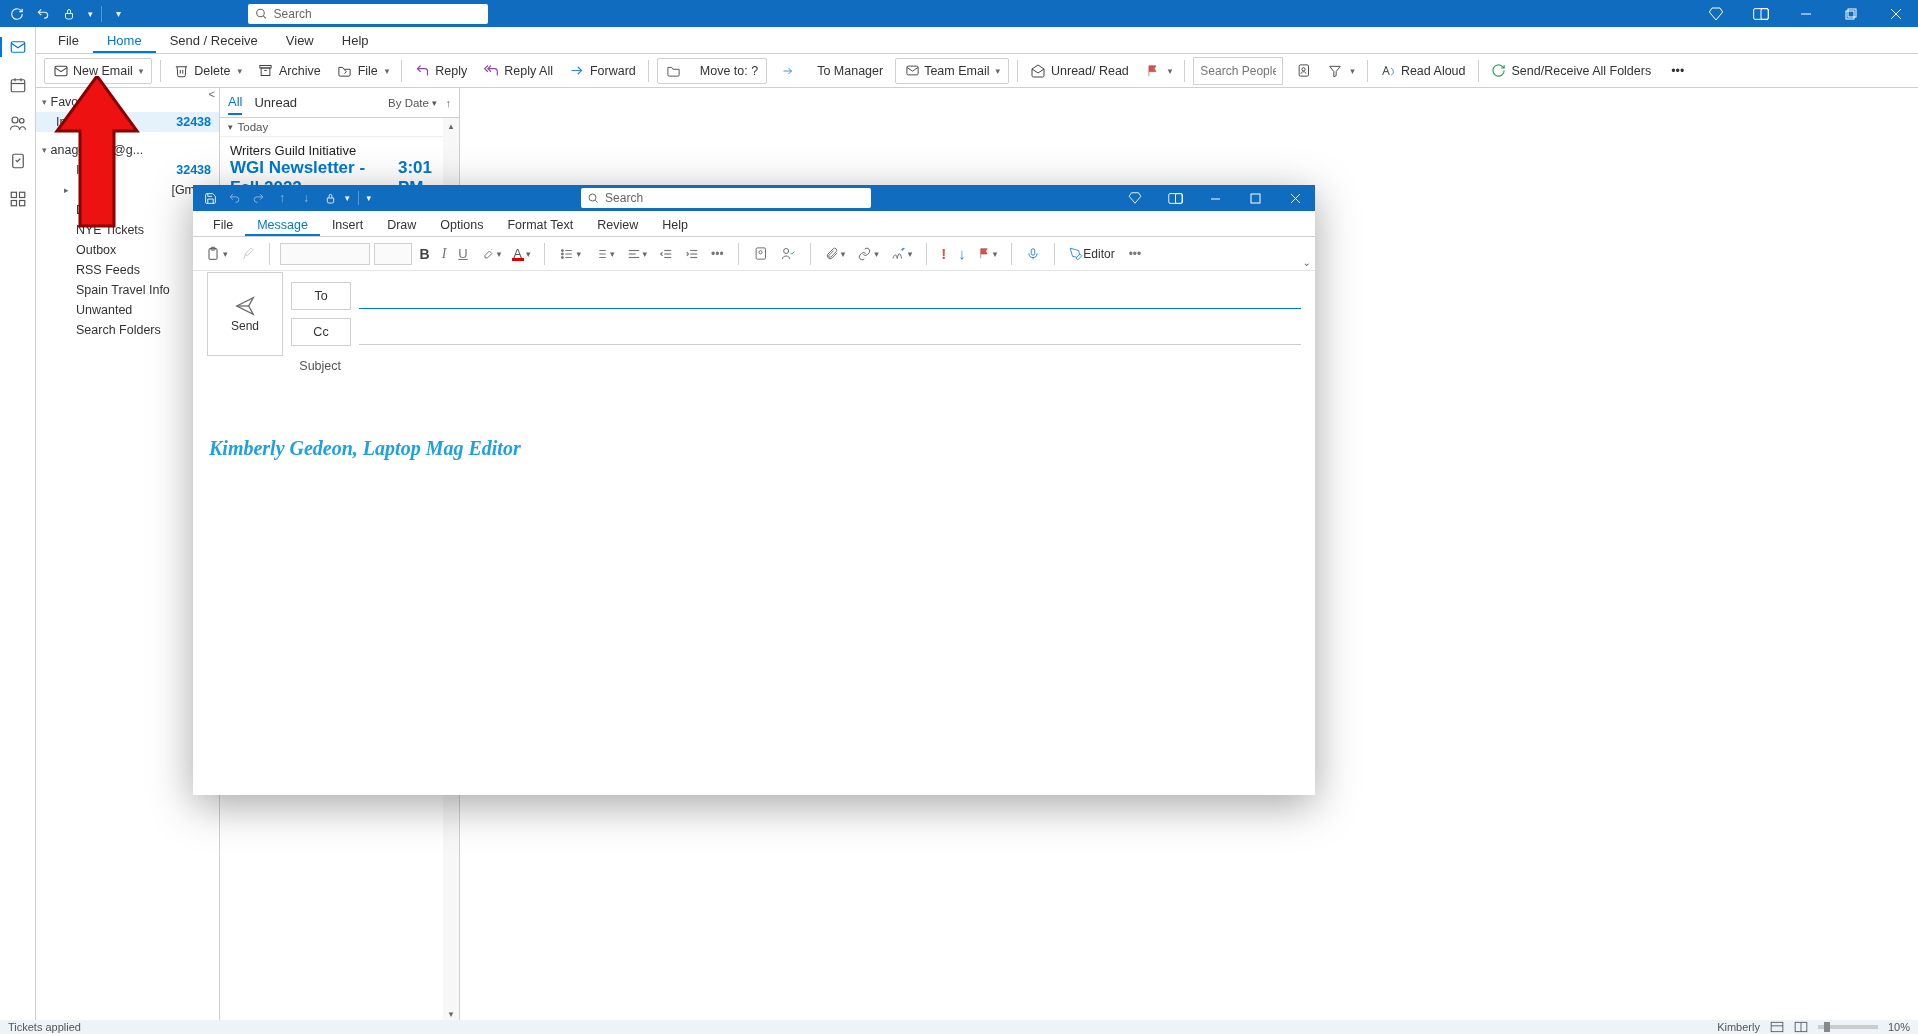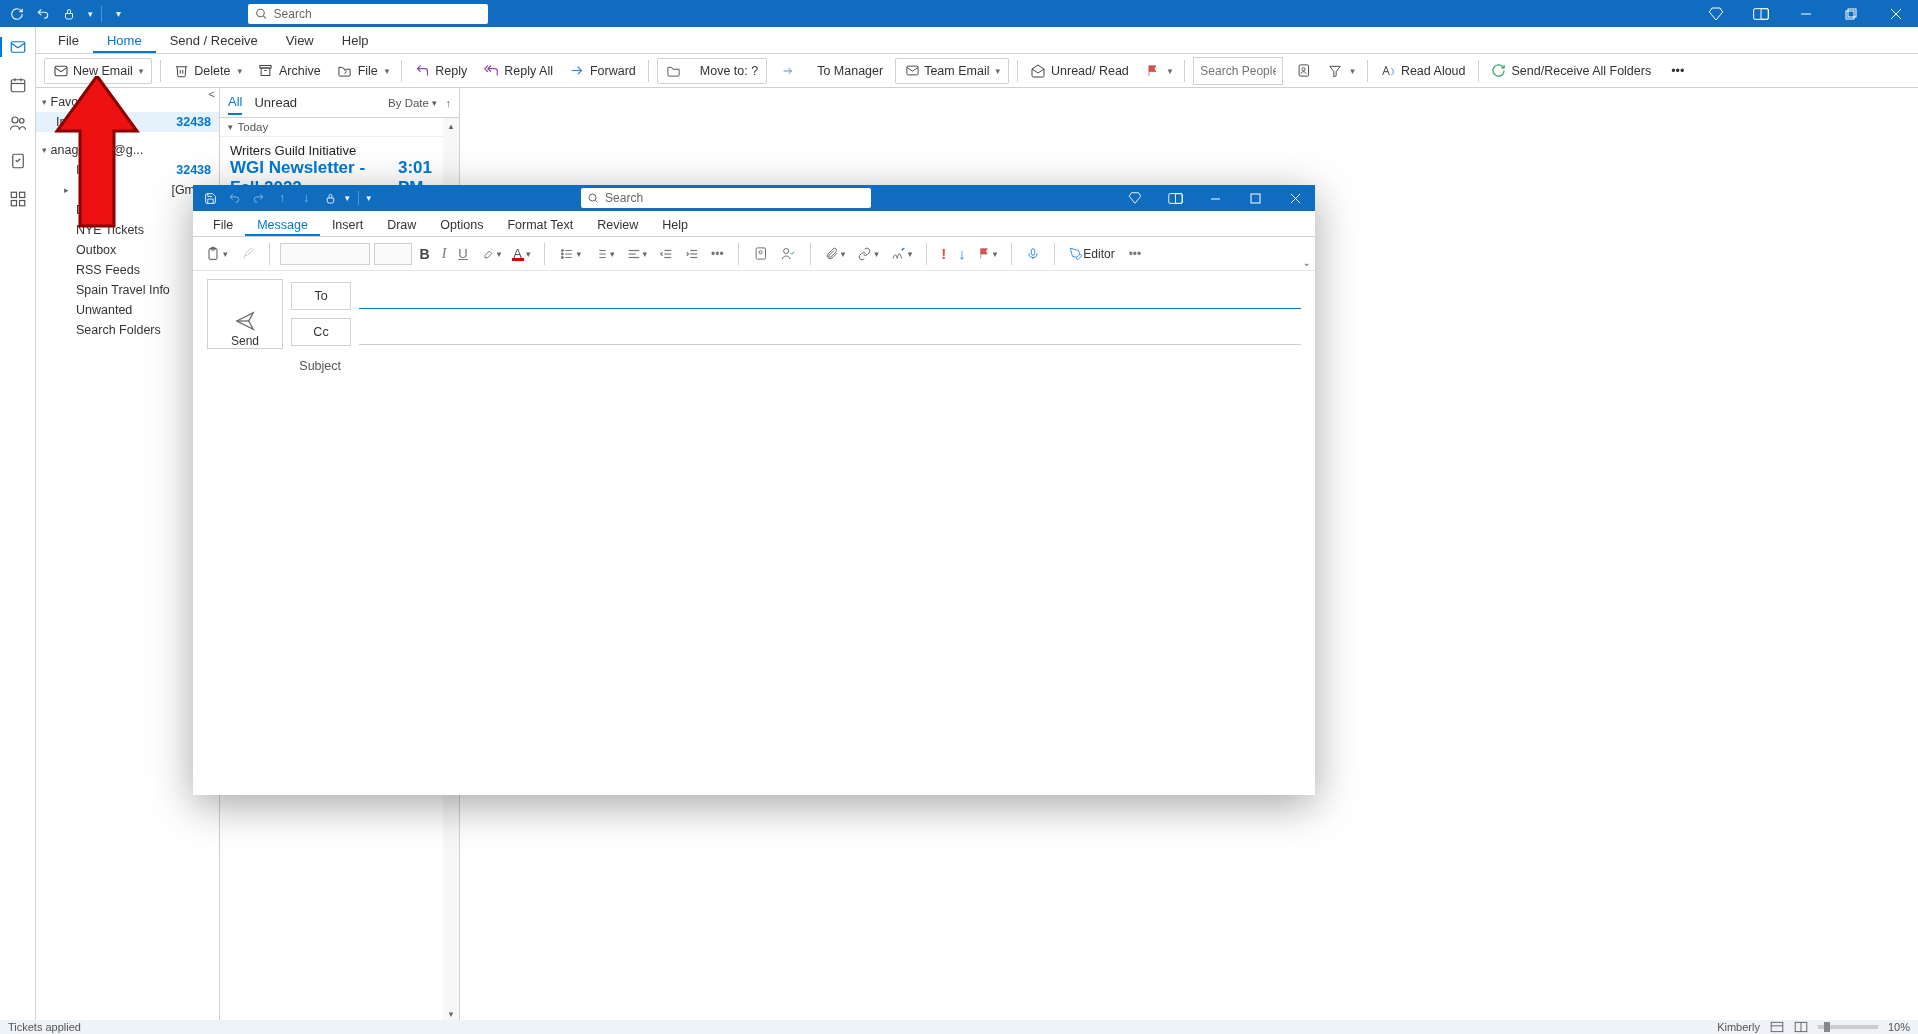--- a/index.html
+++ b/index.html
@@ -88,21 +88,21 @@
   .compose .cmenu .tab.active{color:var(--accent);border-bottom:2px solid var(--accent);padding-bottom:2px;}
   .compose .cribbon{height:34px;display:flex;align-items:center;padding:0 8px;gap:6px;border-bottom:1px solid #e5e5e5;position:relative;}
   .compose .cribbon .grp{display:flex;align-items:center;gap:4px;}
   .compose .cribbon .sep{width:1px;height:22px;background:var(--border);margin:0 4px;}
   .compose .cribbon .ctrl{height:24px;display:flex;align-items:center;justify-content:center;padding:0 4px;color:#777;}
   .compose .cribbon select,.compose .cribbon .sel{height:22px;border:1px solid var(--border);background:#fafafa;color:#888;font-size:12px;padding:0 4px;}
   .compose .cribbon .sel.font{width:90px;}
   .compose .cribbon .sel.size{width:38px;}
   .compose .cribbon .ribexp{position:absolute;right:4px;bottom:2px;font-size:10px;color:#666;}
   .compose .fields{padding:10px 14px;display:grid;grid-template-columns:76px 60px 1fr;grid-template-rows:30px 30px 26px;gap:6px 8px;align-items:center;}
-  .compose .sendbox{grid-row:1 / span 2;border:1px solid var(--border);display:flex;flex-direction:column;align-items:center;justify-content:flex-end;height:70px;cursor:pointer;}
+  .compose .sendbox{grid-row:1 / span 2;border:1px solid var(--border);display:flex;flex-direction:column;align-items:center;justify-content:center;height:84px;cursor:pointer;}
   .compose .sendbox svg{width:22px;height:22px;color:#666;}
   .compose .sendbox span{font-size:12px;margin-top:2px;}
   .compose .fbtn{border:1px solid var(--border);height:28px;display:flex;align-items:center;justify-content:center;font-size:12.5px;cursor:pointer;}
   .compose .finput{border:none;border-bottom:1.5px solid var(--accent);height:26px;font-size:13px;outline:none;padding:0 2px;}
   .compose .finput.plain{border-bottom:1px solid #ccc;}
   .compose .subj-label{grid-column:1 / span 2;text-align:right;padding-right:10px;color:#555;font-size:12.5px;}
   .compose .subj-input{grid-column:3;}
   .compose .bodyarea{flex:1;padding:20px 16px;}
   .compose .signature{font-family:Georgia,'Times New Roman',serif;font-style:italic;font-weight:700;color:#1ea1dd;font-size:20px;margin-top:28px;}
   
@@ -731,17 +731,20 @@
       <span>Send</span>
     </div>
     <div class="fbtn">To</div>
     <input class="finput" style="">
     <div class="fbtn">Cc</div>
     <input class="finput plain" style="">
     <div class="subj-label">Subject</div>
     <input class="finput plain subj-input" style="border-bottom: none;">
   </div>
 
+  <div class="bodyarea">
+    <div class="signature">Kimberly Gedeon, Laptop Mag Editor</div>
+  </div>
 </div>
 
 <svg class="redarrow" width="90" height="160">
   <polygon points="45,0 85,55 62,55 62,150 28,150 28,55 5,55" fill="#e11" stroke="#800" stroke-width="3"></polygon>
 </svg>
 
 </body></html>

